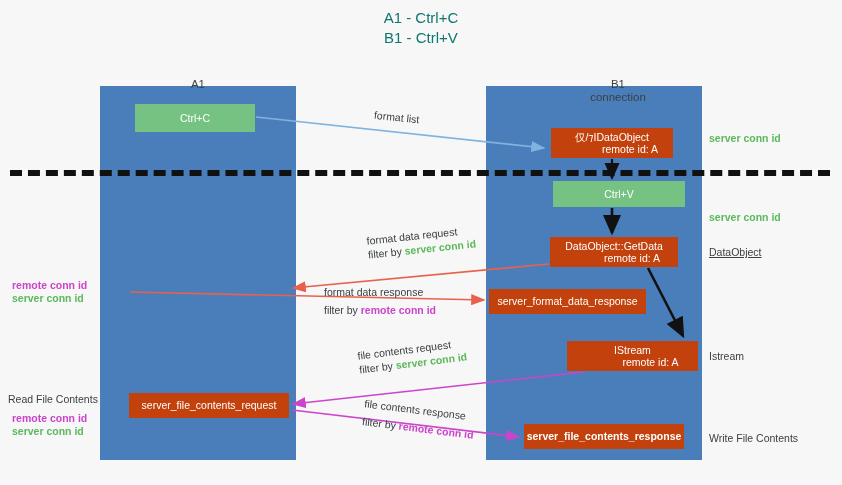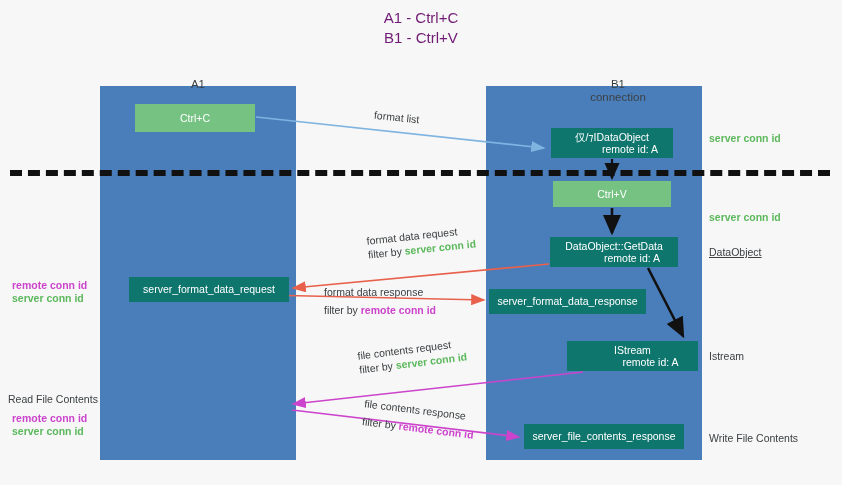--- a/index.html
+++ b/index.html
@@ -15,38 +15,38 @@
   .lane-a{left:100px;top:86px;width:196px;height:374px;}
   .lane-b{left:486px;top:86px;width:216px;height:374px;}
 
   .col-head{position:absolute;text-align:center;font-size:11.5px;line-height:13px;color:#3c4043;}
   .col-head .l1{display:block;margin-top:20px;}
   .col-head .l2{display:block;}
   #head-a{left:120px;top:58px;width:156px;}
   #head-b{left:540px;top:58px;width:156px;}
 
   #title{position:absolute;left:0;top:8px;width:842px;text-align:center;
-         font-size:15px;line-height:20px;color:#701a75;}
+         font-size:15px;line-height:20px;color:#0f766e;}
 
   .node{position:absolute;box-sizing:border-box;display:flex;flex-direction:column;
         align-items:center;justify-content:center;text-align:right;
         color:#ffffff;font-size:10.5px;line-height:12.5px;}
   .node.green{background:#76c282;}
-  .node.orange{background:#0f766e;}
+  .node.orange{background:#c2410c;}
   .node .sub{display:block;margin-left:36px;}
 
   #n-ctrlc{left:135px;top:104px;width:120px;height:28px;}
   #n-idataobject{left:551px;top:128px;width:122px;height:30px;}
-  #n-ctrlv{left:553px;top:181px;width:118px;height:26px;}
+  #n-ctrlv{left:553px;top:181px;width:132px;height:26px;}
   #n-getdata{left:550px;top:237px;width:128px;height:30px;}
   #n-sfdreq{left:129px;top:277px;width:160px;height:25px;}
   #n-sfdresp{left:489px;top:289px;width:157px;height:25px;}
   #n-istream{left:567px;top:341px;width:131px;height:30px;}
   #n-sfcreq{left:129px;top:393px;width:160px;height:25px;}
-  #n-sfcresp{left:524px;top:424px;width:160px;height:25px;}
+  #n-sfcresp{left:524px;top:424px;width:160px;height:25px;font-weight:bold;}
 
   .note{position:absolute;font-size:10.5px;line-height:13px;white-space:nowrap;}
   .note.dark{color:#3c4043;}
   .green-t{color:#5cb85c;font-weight:bold;}
   .mag-t{color:#cc44cc;font-weight:bold;}
 
   .rot{position:absolute;white-space:nowrap;font-size:10.5px;line-height:14px;}
 
   #dash{position:absolute;left:10px;top:170px;width:820px;height:0;
         border-top:6px dashed #111111;}
@@ -111,33 +111,33 @@
 
   <div id="n-ctrlv" class="node green">
     <span>Ctrl+V</span>
   </div>
 
   <div id="n-getdata" class="node orange">
     <span>DataObject::GetData</span>
     <span class="sub">remote id: A</span>
   </div>
 
-  <div id="n-sfdreq" class="node orange">
-    <span>server_format_data_request</span>
-  </div>
 
   <div id="n-sfdresp" class="node orange">
     <span>server_format_data_response</span>
   </div>
 
   <div id="n-istream" class="node orange">
     <span>IStream</span>
     <span class="sub">remote id: A</span>
   </div>
 
+  <div id="n-sfcreq" class="node orange">
+    <span>server_file_contents_request</span>
+  </div>
 
   <div id="n-sfcresp" class="node orange">
     <span>server_file_contents_response</span>
   </div>
 
   <div class="rot" style="left:374px;top:110px;transform:rotate(6deg);">
     <span>format list</span>
   </div>
 
   <div class="rot" style="left:367px;top:228px;transform:rotate(-6deg);">

